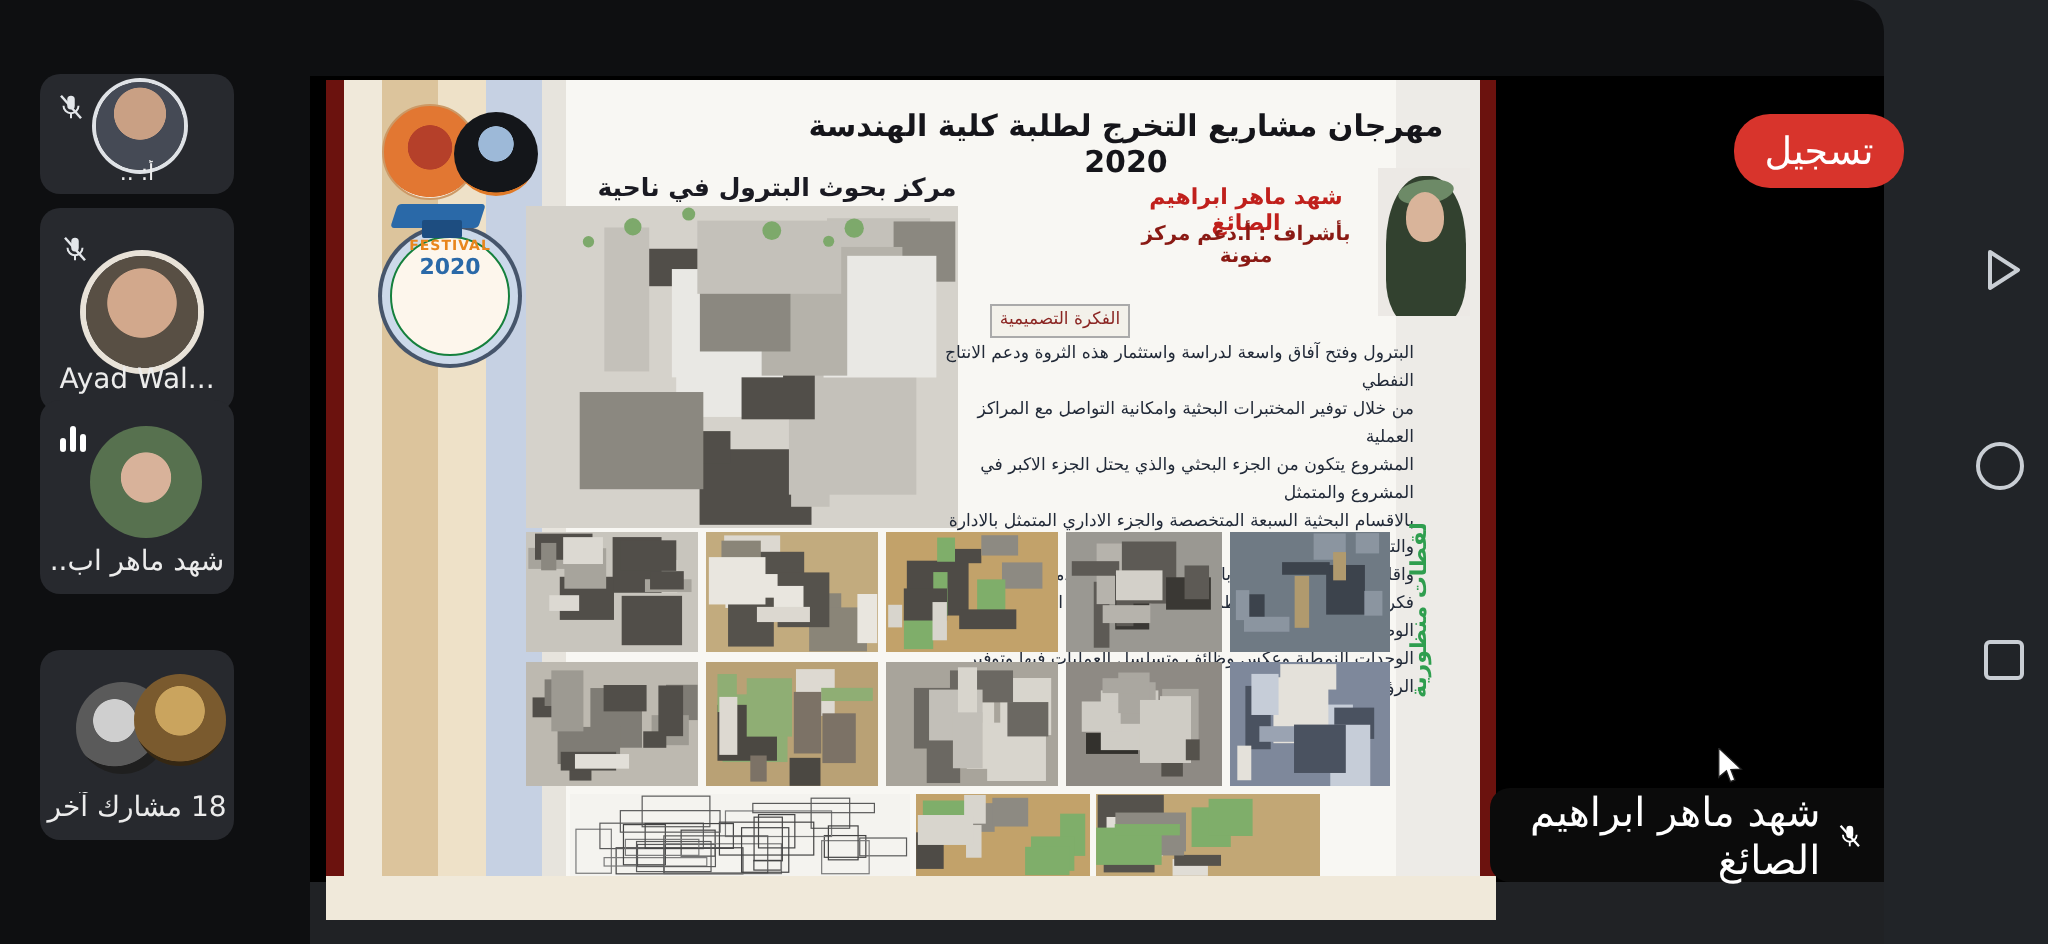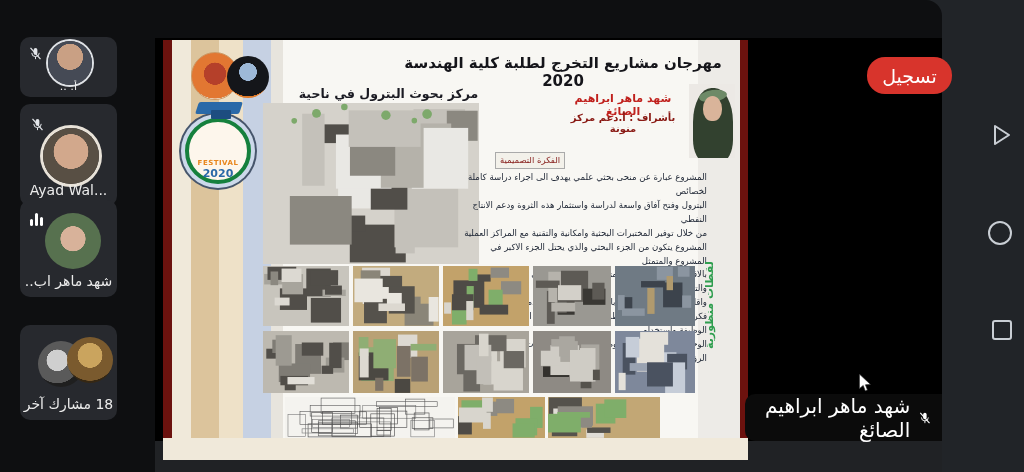--- a/index.html
+++ b/index.html
@@ -52,23 +52,23 @@
                font-size:11px;writing-mode:vertical-rl;transform:rotate(180deg);text-align:center;direction:rtl;}
   .bldg{position:absolute;overflow:hidden;}
 
   
   .logo{border-radius:50%;}
   #logo1{left:28px;top:12px;width:46px;height:46px;
          background:radial-gradient(circle at 50% 45%, #b5402a 0 32%, #e27732 33% 72%, #f4e8d8 73% 100%);
          border:1px solid #c96;}
   #logo2{left:64px;top:16px;width:42px;height:42px;
          background:radial-gradient(circle at 50% 38%, #9db9d8 0 26%, #14161a 27% 72%, #e07a28 73% 100%);}
-  #fest{left:22px;top:78px;width:58px;height:58px;border-radius:50%;background:#fdf6ec;
-        border:4px solid #15803d;box-shadow:0 0 0 4px #ccd9ea, 0 0 0 6px #46556b;
-        display:flex;flex-direction:column;align-items:center;justify-content:flex-end;}
+  #fest{left:32px;top:78px;width:58px;height:58px;border-radius:50%;background:#fdf6ec;
+        border:1px solid #15803d;box-shadow:0 0 0 4px #ccd9ea, 0 0 0 6px #46556b;
+        display:flex;flex-direction:column;align-items:center;justify-content:flex-start;}
   #fest .f1{font-size:7px;font-weight:bold;color:#e8861d;letter-spacing:0.5px;}
   #fest .f2{font-size:11px;font-weight:bold;color:#2a69a8;}
   #fest-cap{left:34px;top:62px;width:44px;height:12px;background:#2a69a8;z-index:7;
             transform:skewX(-18deg);border-radius:2px;}
   #fest-cap2{left:48px;top:70px;width:20px;height:9px;background:#1d4d80;z-index:7;border-radius:1px;}
   #photo{left:526px;top:44px;width:46px;height:74px;background:#ece9e5;overflow:hidden;}
   #photo .hijab{position:absolute;left:4px;top:4px;width:40px;height:74px;background:#32412f;
                 border-radius:46% 46% 30% 30%;}
   #photo .face{position:absolute;left:14px;top:12px;width:19px;height:25px;background:#d9b49a;
                border-radius:50% 50% 45% 45%;}
@@ -153,23 +153,22 @@
           <circle cx="31.23491358757019" cy="17.867319643497467" r="2.833035469055176" fill="#7da96b"></circle>
           <circle cx="122.90445327758789" cy="12.300683975219727" r="4.696196556091309" fill="#7da96b"></circle>
           <circle cx="151.33388900756836" cy="17.642194747924805" r="2.7701501846313477" fill="#7da96b"></circle>
           <circle cx="54.4445686340332" cy="10.936113774776459" r="3.182942509651184" fill="#7da96b"></circle>
           <circle cx="164.09901762008667" cy="11.092170000076294" r="4.831983208656311" fill="#7da96b"></circle>
         </svg></div>
 
     <div class="abs" id="concept-label">الفكرة التصميمية</div>
 
     <div class="abs" id="body-text">
-      <div class="bodyline">المشروع عبارة عن منحى بحثي علمي يهدف الى اجراء دراسة كاملة لخصائص</div>
       <div class="bodyline">البترول وفتح آفاق واسعة لدراسة واستثمار هذه الثروة ودعم الانتاج النفطي</div>
-      <div class="bodyline">من خلال توفير المختبرات البحثية وامكانية والتقنية مع المراكز العملية</div>
+      <div class="bodyline">من خلال توفير المختبرات البحثية وامكانية التواصل مع المراكز العملية</div>
       <div class="bodyline">المشروع يتكون من الجزء البحثي والذي يحتل الجزء الاكبر في المشروع والمتمثل</div>
       <div class="bodyline">بالاقسام البحثية السبعة المتخصصة والجزء الاداري المتمثل بالادارة والتقنية</div>
       <div class="bodyline">واقامة المؤتمرات الكبرى بالاضافة الى الجزء الخدمي</div>
       <div class="bodyline">فكرة المشروع تعكس النظرية الوظيفية من حيث الشكل يتبع الوظيفة واستخدام</div>
       <div class="bodyline">الوحدات النمطية وعكس وظائف وتسلسل العمليات فيها وتوفير الرؤية</div>
     </div>
 
     <div class="abs" id="persp-label">لقطات منظورية</div>
 
     <div class="bldg" style="left:100px;top:226px;width:86px;height:60px;background:#c8c5bd;"><svg width="86" height="60" xmlns="http://www.w3.org/2000/svg">

